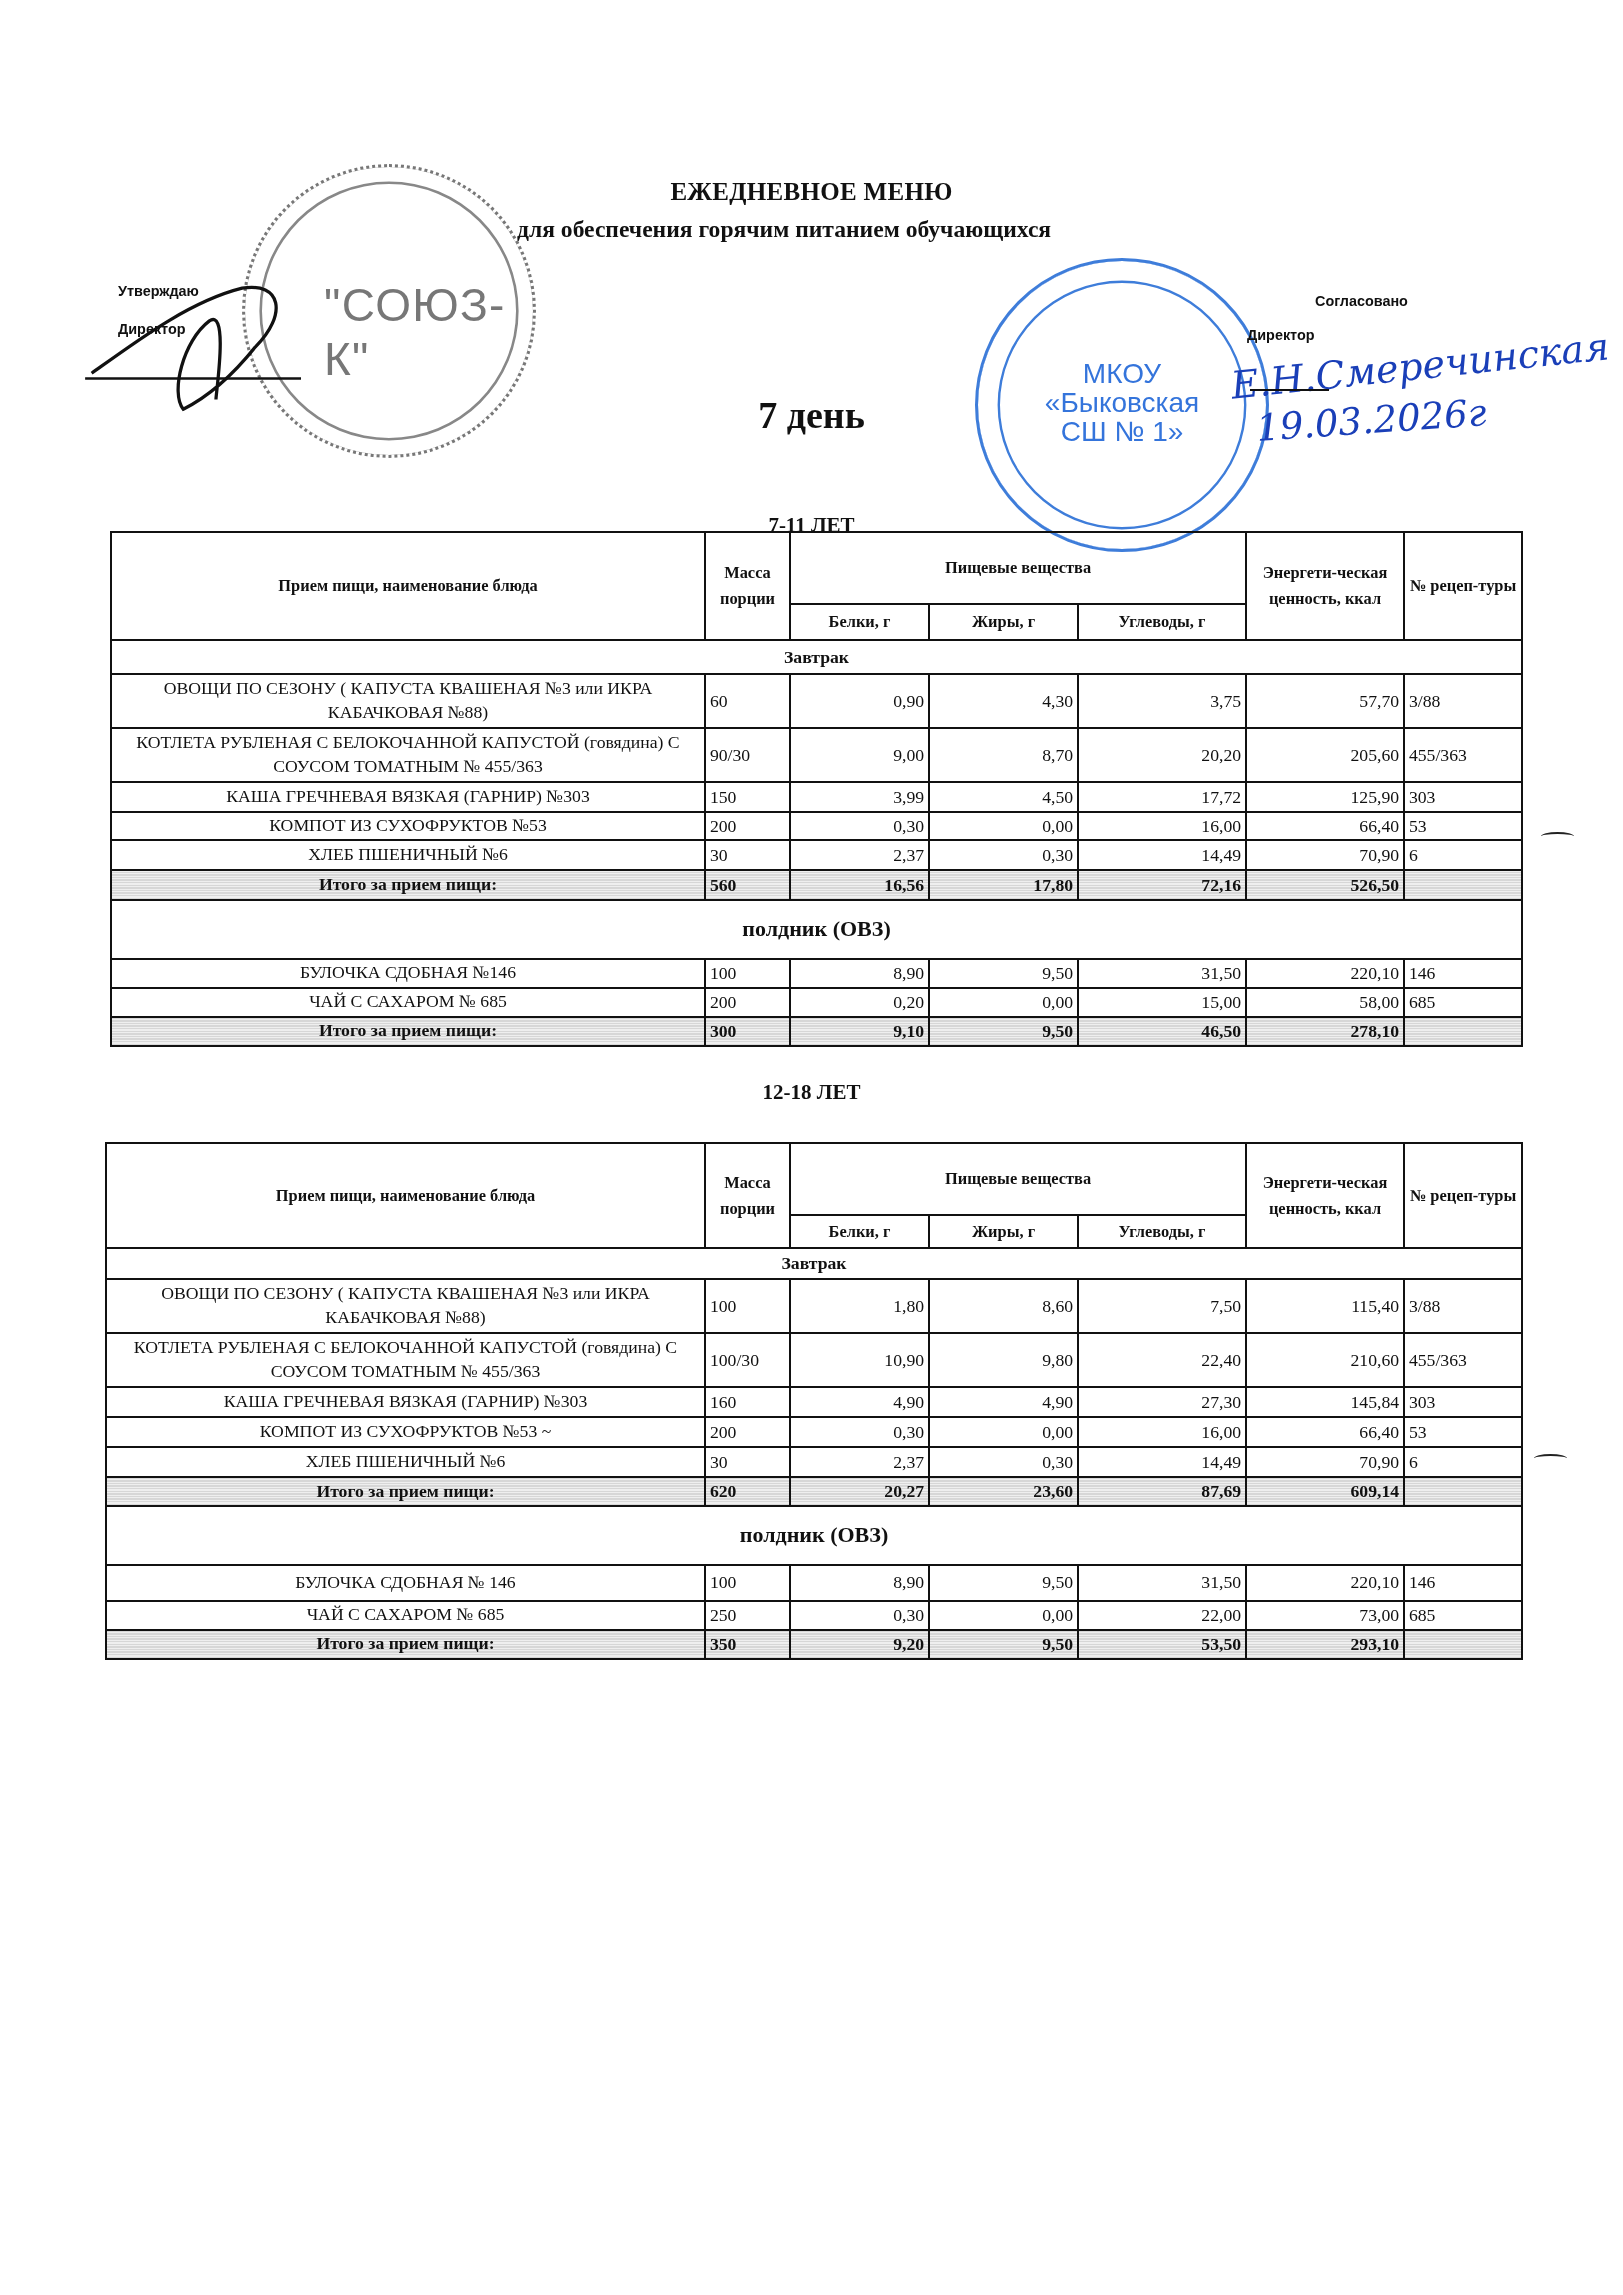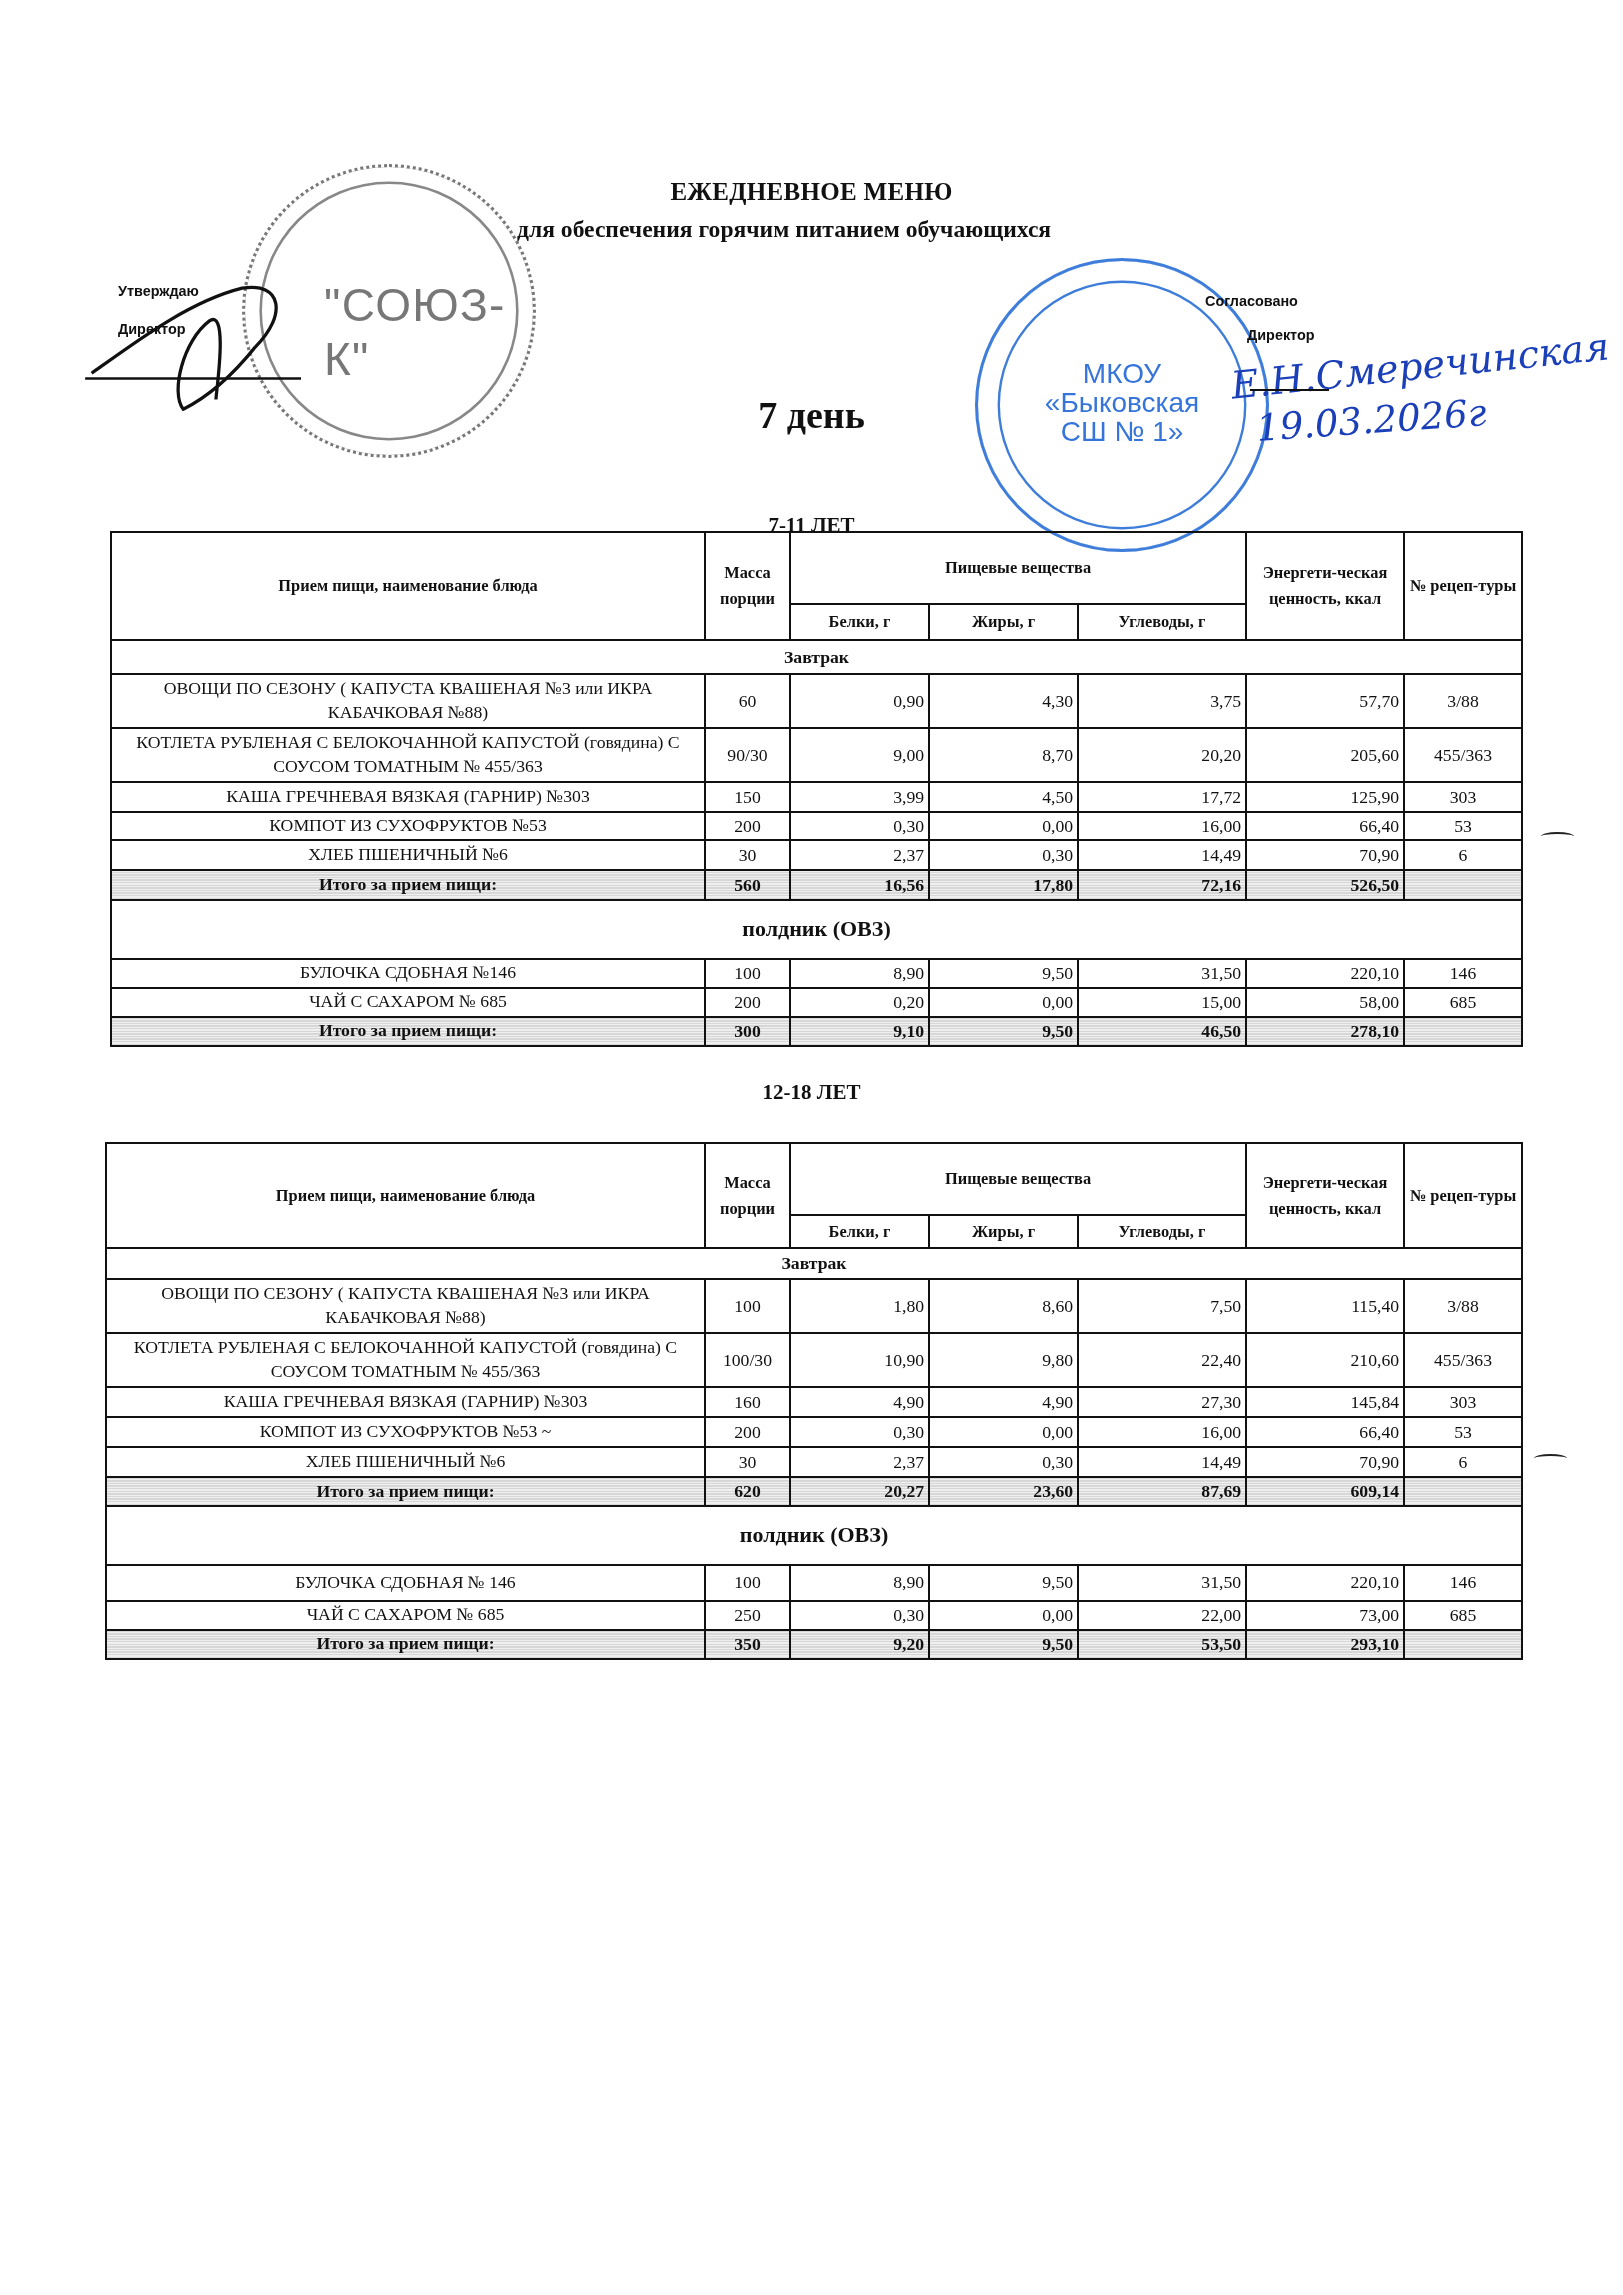--- a/index.html
+++ b/index.html
@@ -46,21 +46,21 @@
     table.menu {
       position: absolute; border-collapse: collapse; table-layout: fixed;
       font-size: 17.7px; left: 110px; width: 1412px;
     }
     table.menu td, table.menu th {
       border: 2px solid #111; padding: 1.3px 3.9px; vertical-align: middle;
     }
     table.menu th { font-weight: bold; text-align: center; font-size: 16.4px; line-height: 26px; }
     td.name { text-align: center; line-height: 23.6px; }
     td.num { text-align: right; }
-    td.ctr { text-align: center; }
+    td.ctr { text-align: left; }
     tr.section td { text-align: center; font-weight: bold; border-left: 2px solid #111; border-right: 2px solid #111; }
     tr.section.big td { font-size: 22px; height: 54px; }
     tr.total td {
       font-weight: bold;
       background: repeating-linear-gradient(0deg, #d7d7d7 0px, #d7d7d7 1.3px, #efefef 1.3px, #efefef 2.6px);
     }
     .margin-mark {
       width: 33px; height: 6.5px; border-top: 2px solid #222; border-radius: 50% 50% 0 0;
     }
   </style>
@@ -80,21 +80,21 @@
   <line x1="0" y1="178" x2="330" y2="178" stroke="#111" stroke-width="4"></line>
 </svg>
 
 <div class="abs stamp stamp-blue">
   <div class="stamp-center">
     <div>МКОУ</div>
     <div>«Быковская</div>
     <div>СШ № 1»</div>
   </div>
 </div>
-<div class="abs approve-block" style="left:1205px; top:293px;">Согласовано</div>
+<div class="abs approve-block" style="left:1315px; top:293px;">Согласовано</div>
 <div class="abs approve-block" style="left:1247px; top:327px;">Директор</div>
 <div class="abs signature" style="left:1230px; top:344px; font-size:38px; transform:rotate(-6deg);">Е.Н.Смеречинская</div>
 <div class="abs" style="left:1250px; top:389px; width:79px; border-top:2.6px solid #111;"></div>
 <div class="abs signature" style="left:1256px; top:399px; font-size:37px; transform:rotate(-4deg);">19.03.2026г</div>
 
 <div class="abs day">7 день</div>
 
 <div class="abs age" style="top:476px;margin-top:37px;">7-11 ЛЕТ</div>
 
 <table class="menu" style="top:531px;">

